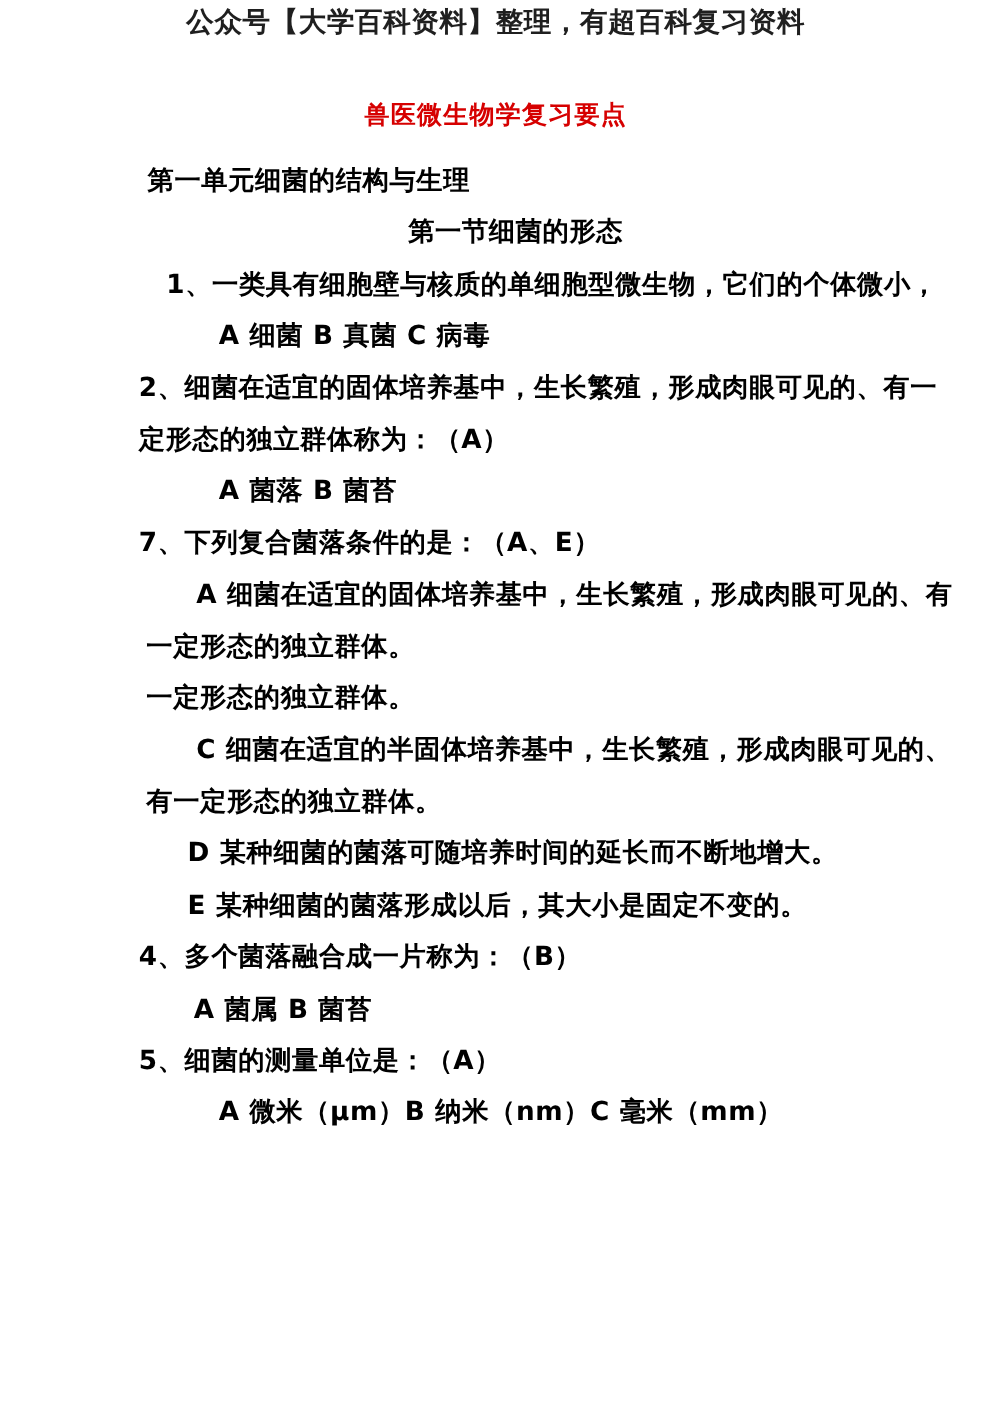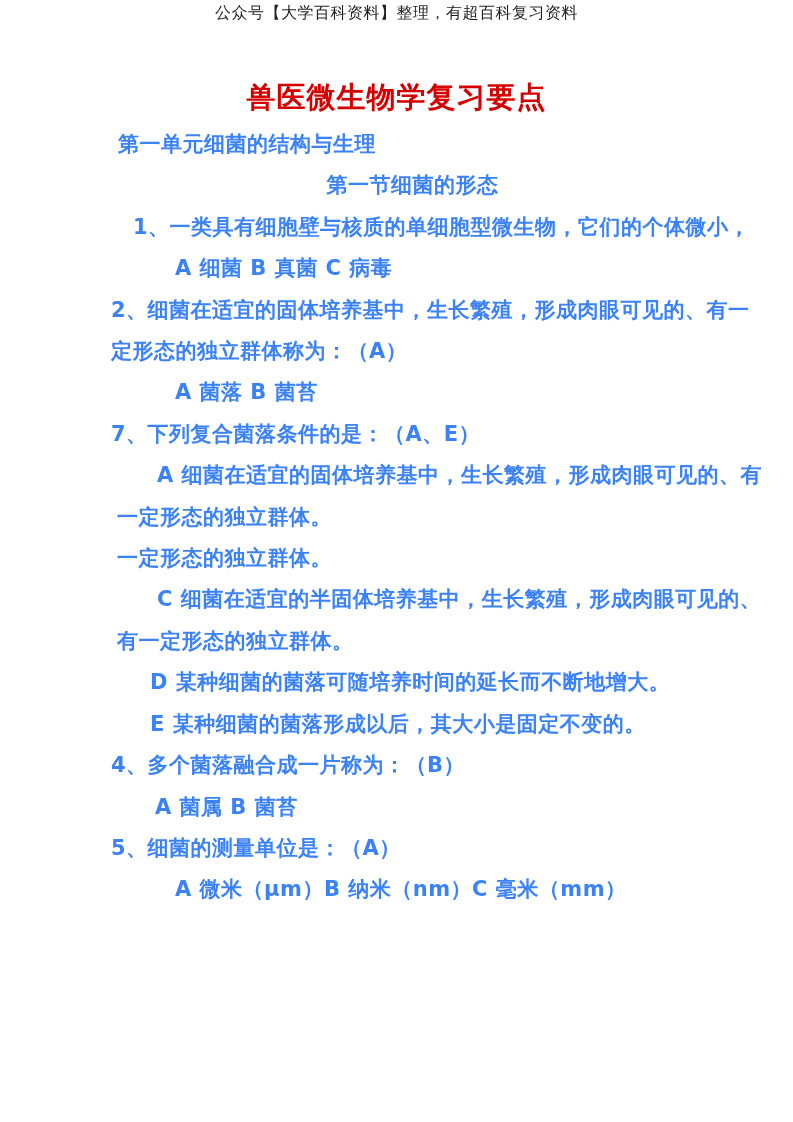--- a/index.html
+++ b/index.html
@@ -12,47 +12,47 @@
     overflow: hidden;
     font-family: "DejaVu Sans", sans-serif;
   }
   .doc-header {
     position: absolute;
     top: 3px;
     left: 0;
     right: 0;
     text-align: center;
     font-family: "Liberation Serif", "DejaVu Serif", serif;
-    font-size: 16px;
-    font-weight: 400;
+    font-size: 22px;
+    font-weight: 700;
     color: #1f1f1f;
     letter-spacing: 0.5px;
   }
   .doc-title {
     position: absolute;
     top: 78px;
     left: 0;
     right: 0;
     text-align: center;
-    font-size: 29px;
+    font-size: 20px;
     font-weight: 700;
     color: #d60000;
     letter-spacing: 1px;
   }
   .doc-body {
     position: absolute;
     top: 124px;
     left: 111px;
     width: 575px;
   }
   .line {
     line-height: 41.4px;
     font-size: 21px;
     font-weight: 700;
-    color: #3b82f6;
+    color: #000000;
     white-space: nowrap;
     letter-spacing: 0.5px;
   }
   
   .ind-section    { padding-left: 7px;  }  
   .ind-subsection { padding-left: 28px; text-align: center; }  
   .ind-q1         { padding-left: 22px; text-align: right; }  
   .ind-base       { padding-left: 0;    }  
   .ind-cont       { padding-left: 6px;  }  
   .ind-opt-wide   { padding-left: 64px; }  

